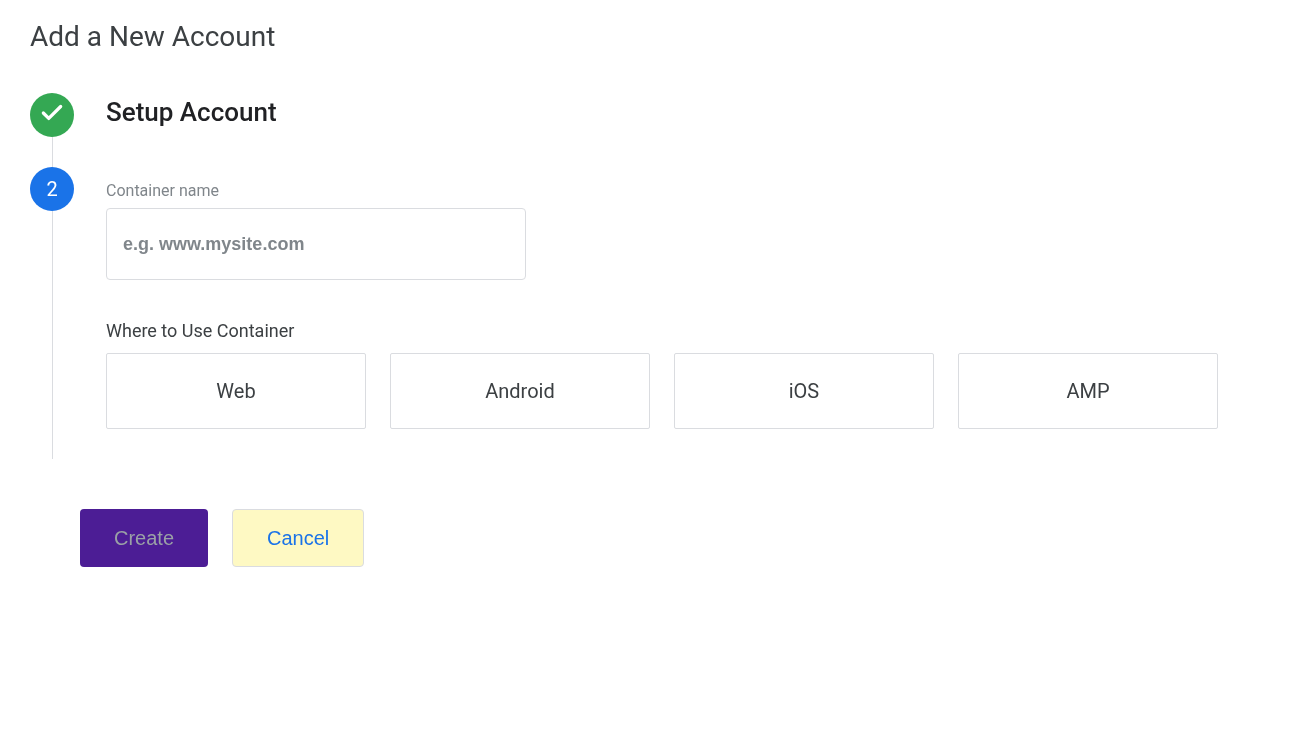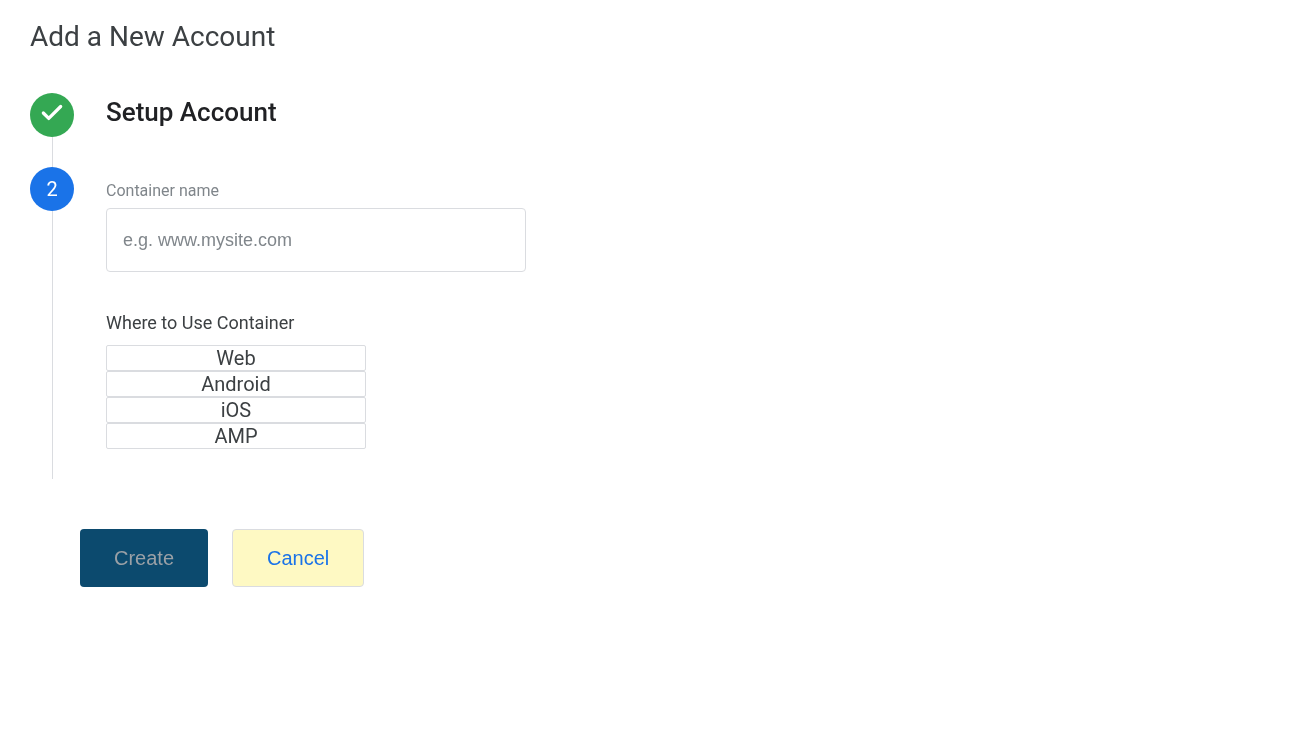--- a/index.html
+++ b/index.html
@@ -75,40 +75,41 @@
       color: #3c4043;
     }
     .field-label {
       font-size: 16px;
       color: #80868b;
       margin-bottom: 8px;
       display: block;
     }
     .text-input {
       width: 420px;
-      height: 64px;
+      height: 72px;
       border: 1px solid #dadce0;
       border-radius: 4px;
       padding: 0 16px;
       font-size: 18px;
       color: #202124;
       outline: none;
+      font-weight: bold;
     }
     .text-input::placeholder {
       color: #80868b;
     }
     .section-label {
       font-size: 18px;
       color: #3c4043;
       margin-top: 40px;
       margin-bottom: 12px;
     }
     .options-row {
       display: flex;
-      flex-direction: column;
+      gap: 24px;
     }
     .option-card {
       flex: 1;
       max-width: 260px;
       height: 76px;
       border: 1px solid #dadce0;
       border-radius: 2px;
       display: flex;
       align-items: center;
       justify-content: center;
@@ -127,21 +128,21 @@
       height: 58px;
       padding: 0 34px;
       font-size: 20px;
       border-radius: 4px;
       cursor: pointer;
       display: flex;
       align-items: center;
       justify-content: center;
     }
     .btn-create {
-      background: #0c4a6e;
+      background: #4c1d95;
       color: #9aa0a6;
       border: none;
     }
     .btn-cancel {
       background: #fef9c3;
       color: #1a73e8;
       border: 1px solid #dadce0;
     }
     .check-icon svg {
       width: 26px;

